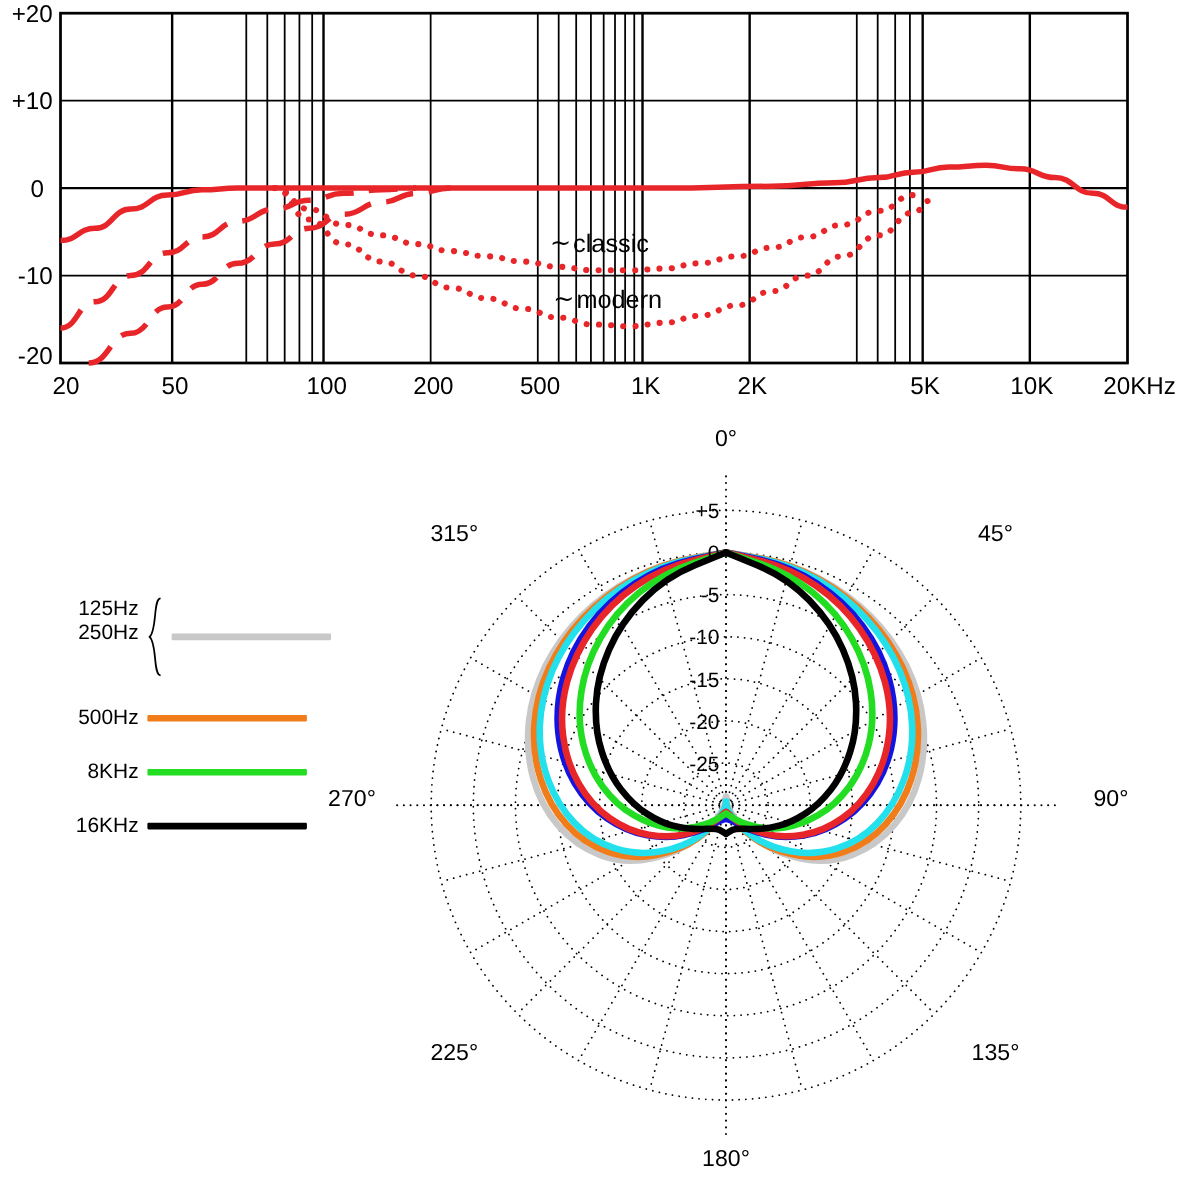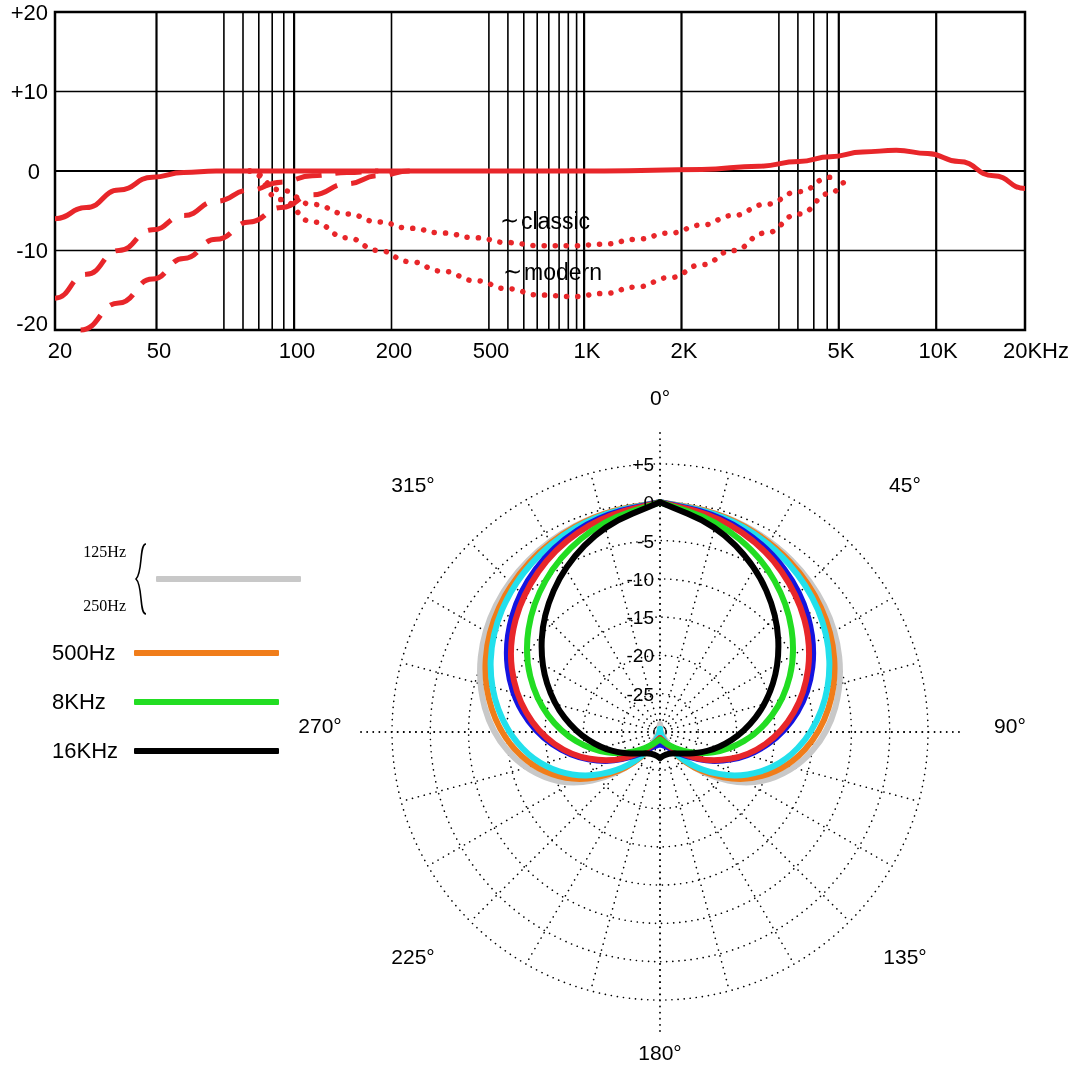--- a/index.html
+++ b/index.html
@@ -35,45 +35,45 @@
     top: 530px;
     width: 250px;
   }
   .legend-row {
     display: flex;
     align-items: center;
     height: 49px;
   }
   .legend-label {
     width: 74px;
-    font-size: 22px;
+    text-align: right;
+    font-size: 19px;
     padding-right: 8px;
     white-space: nowrap;
   }
   .legend-swatch {
     width: 145px;
     height: 6px;
     border-radius: 1px;
   }
   .legend-group {
     position: relative;
     height: 98px;
     display: flex;
     align-items: center;
   }
   .legend-group .group-labels {
     width: 74px;
     text-align: right;
-    font-size: 16px;
+    font-size: 19px;
     padding-right: 8px;
     display: flex;
     flex-direction: column;
-    justify-content: space-between;
+    justify-content: flex-start;
     height: 72px;
-    font-family: Liberation Serif, serif;
   }
   .brace {
     width: 14px;
     height: 72px;
     position: relative;
   }
   .legend-group .legend-swatch {
     margin-left: 8px;
   }
   

